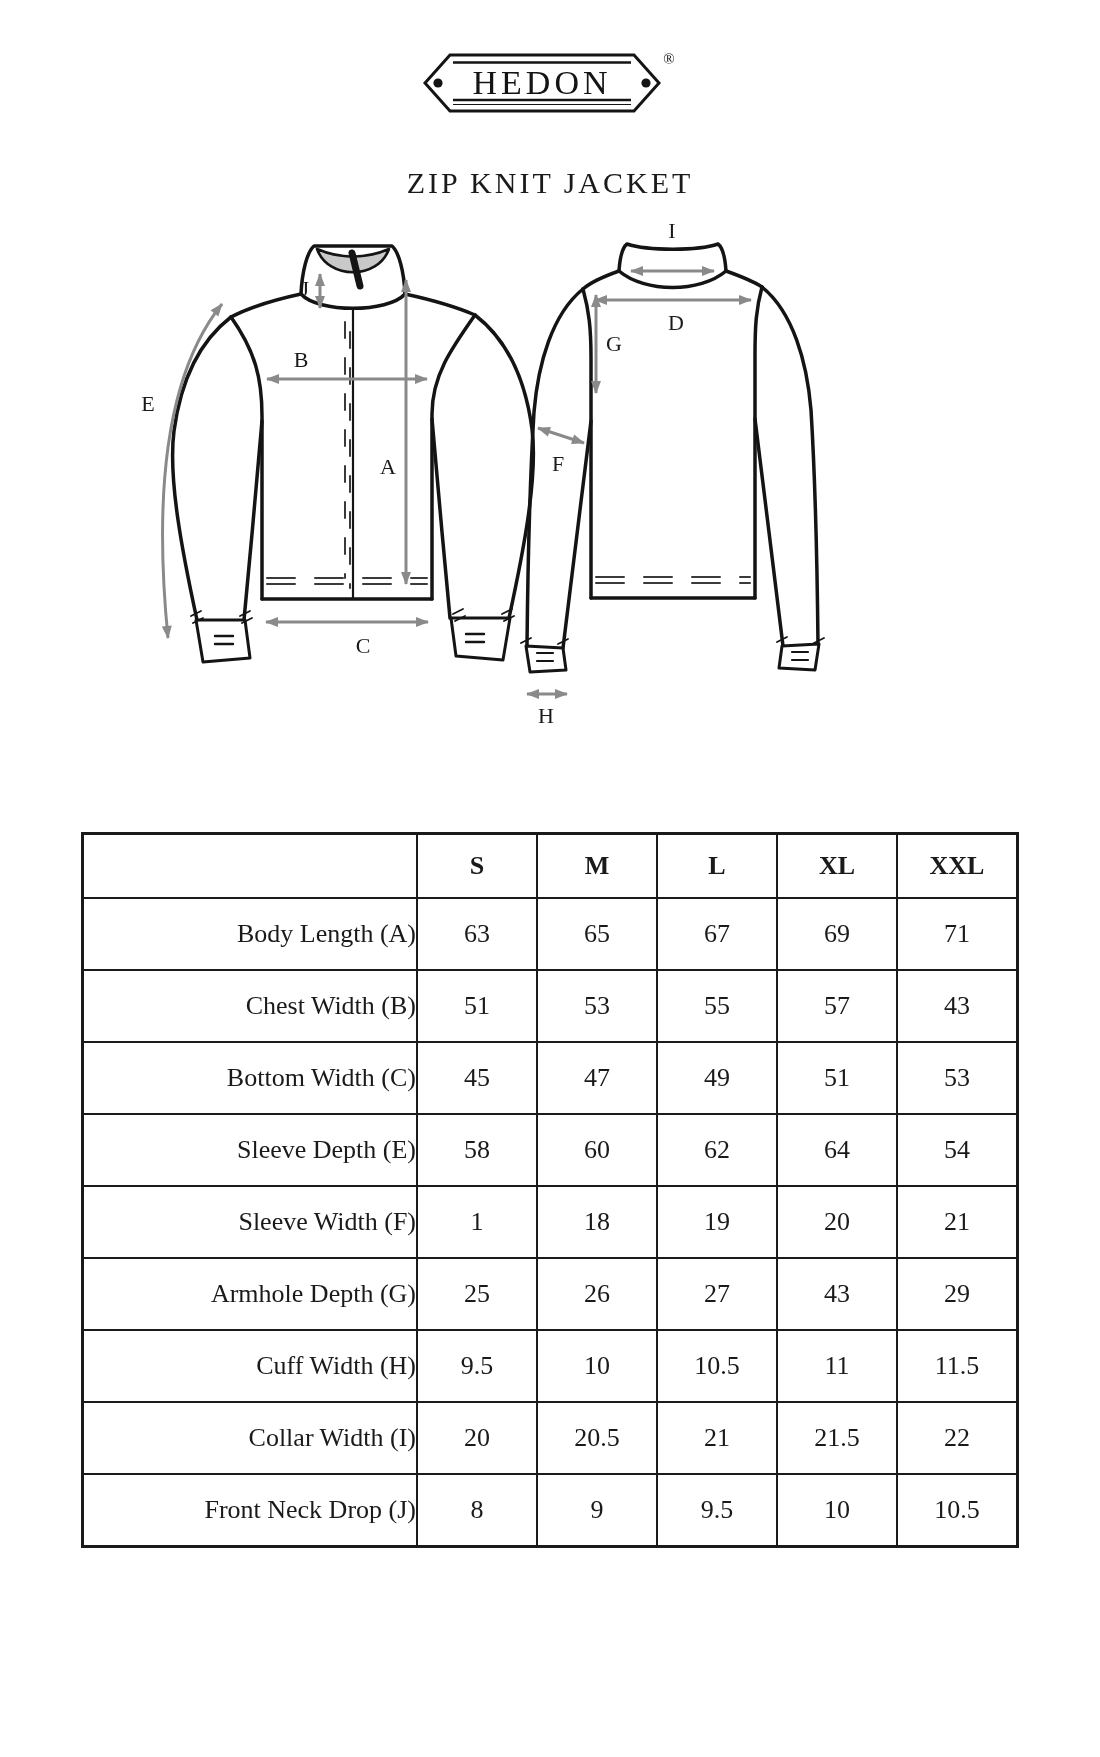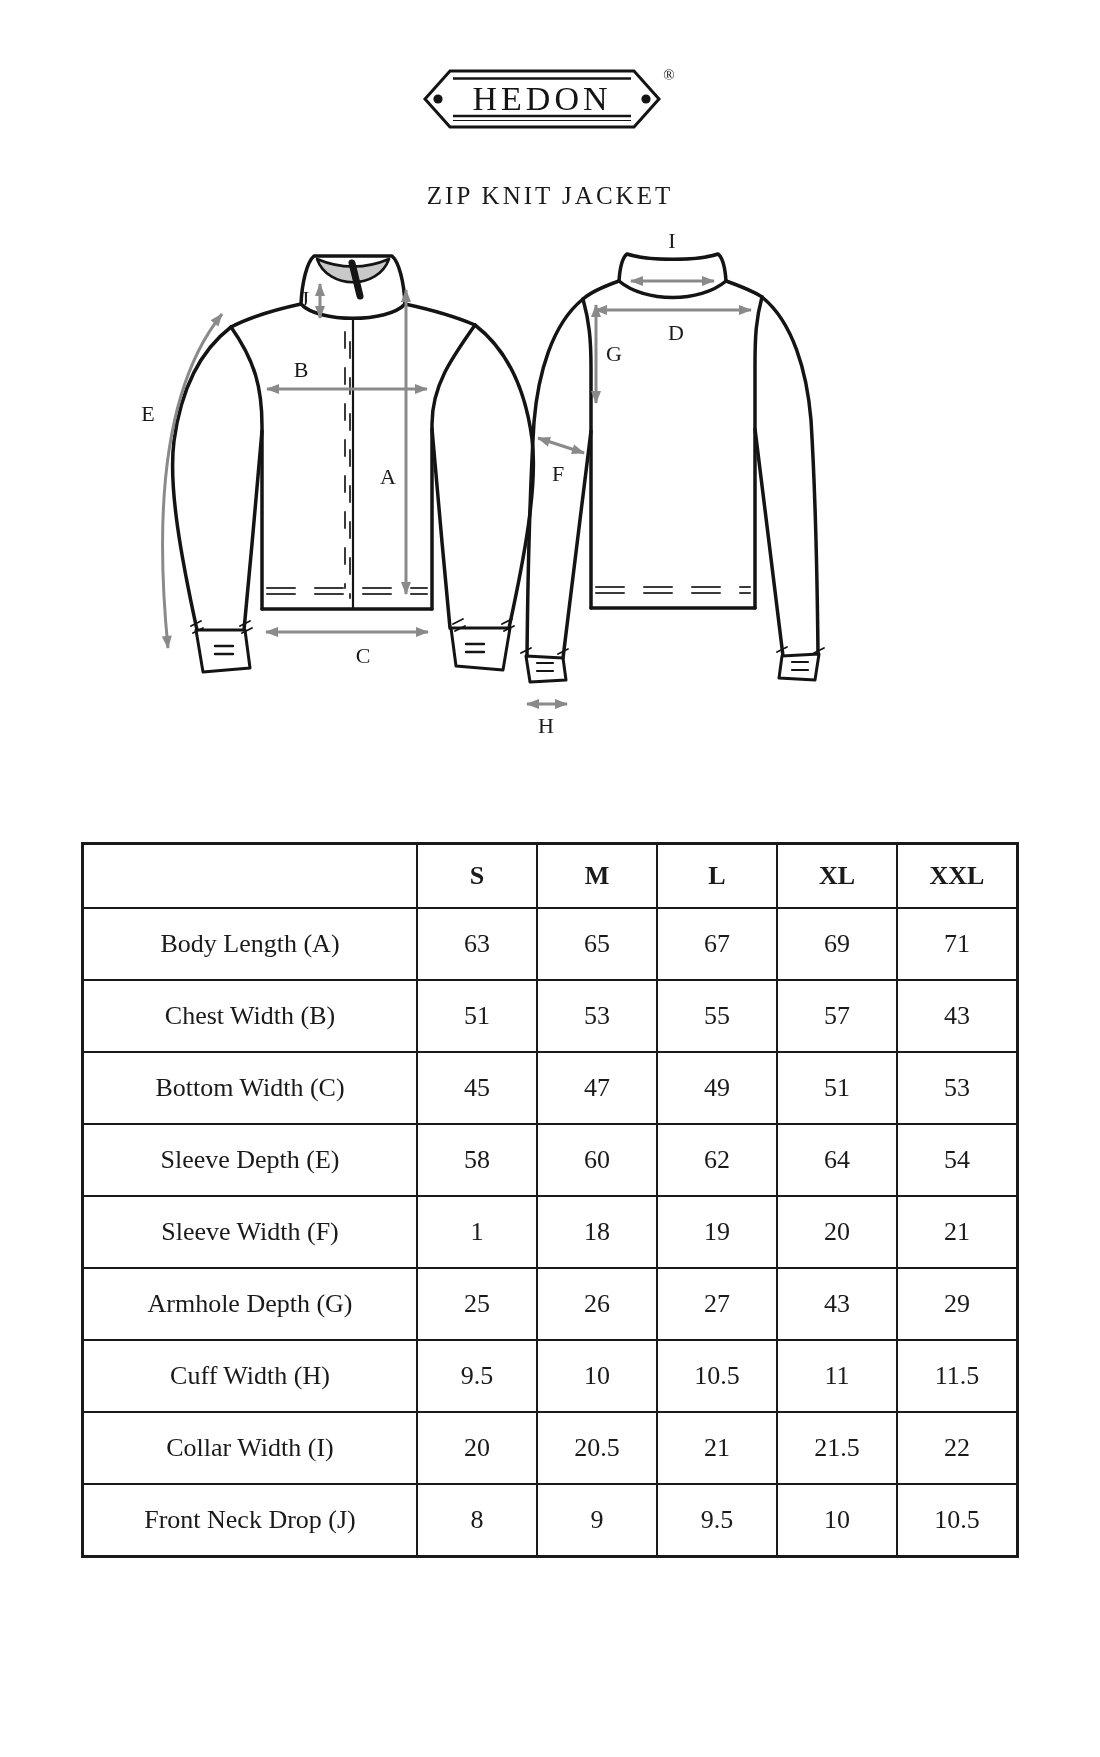--- a/index.html
+++ b/index.html
@@ -2,26 +2,26 @@
 <html><head>
 <meta charset="utf-8">
 <style>
   html,body{margin:0;padding:0;background:#ffffff;}
   body{
     width:1100px;height:1757px;
     font-family:"Liberation Serif",serif;
     color:#1a1a1a;
     position:relative;
   }
-  .header{padding-top:64px;text-align:center;}
+  .header{padding-top:48px;text-align:center;}
   .logo-wrap{display:inline-block;}
   .page-title{
     margin:44px 0 0 0;
     text-align:center;
-    font-size:25px;
+    font-size:30px;
     font-weight:normal;
     letter-spacing:3px;
     color:#1a1a1a;
   }
   .diagram-wrap{margin-top:16px;}
   .size-table{
     width:922px;
     margin:52px auto 0 auto;
     border-collapse:collapse;
     table-layout:fixed;
@@ -29,21 +29,21 @@
   .size-table th,.size-table td{
     border:2.5px solid #1a1a1a;
     text-align:center;
     vertical-align:middle;
     font-size:26px;
     padding:0;
   }
   .size-table{border:3.5px solid #1a1a1a;}
   .size-table thead th{height:62px;font-weight:bold;}
   .size-table tbody td{height:70px;font-weight:normal;}
-  .size-table .col-label{width:332px;}
+  .size-table .col-label{width:332px;text-align:right;}
   .size-table .col-size{width:118px;}
   svg text{font-family:"Liberation Serif",serif;}
 </style>
 </head>
 <body>
 
 <div class="header">
   <div class="logo-wrap">
     <svg width="256" height="70" viewBox="0 0 256 70">
       <path d="M 3,35 L 28,7 L 212,7 L 237,35 L 212,63 L 28,63 Z" fill="none" stroke="#141414" stroke-width="3"></path>

